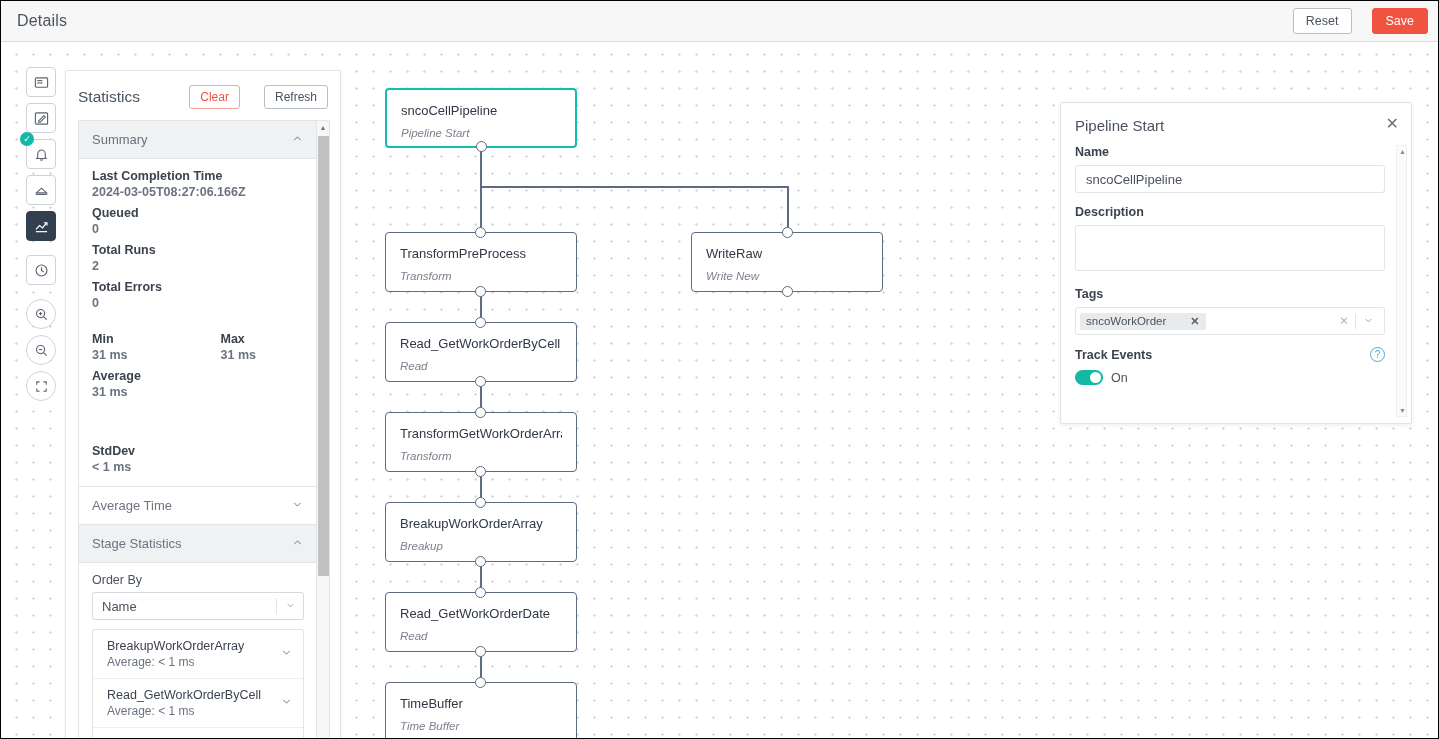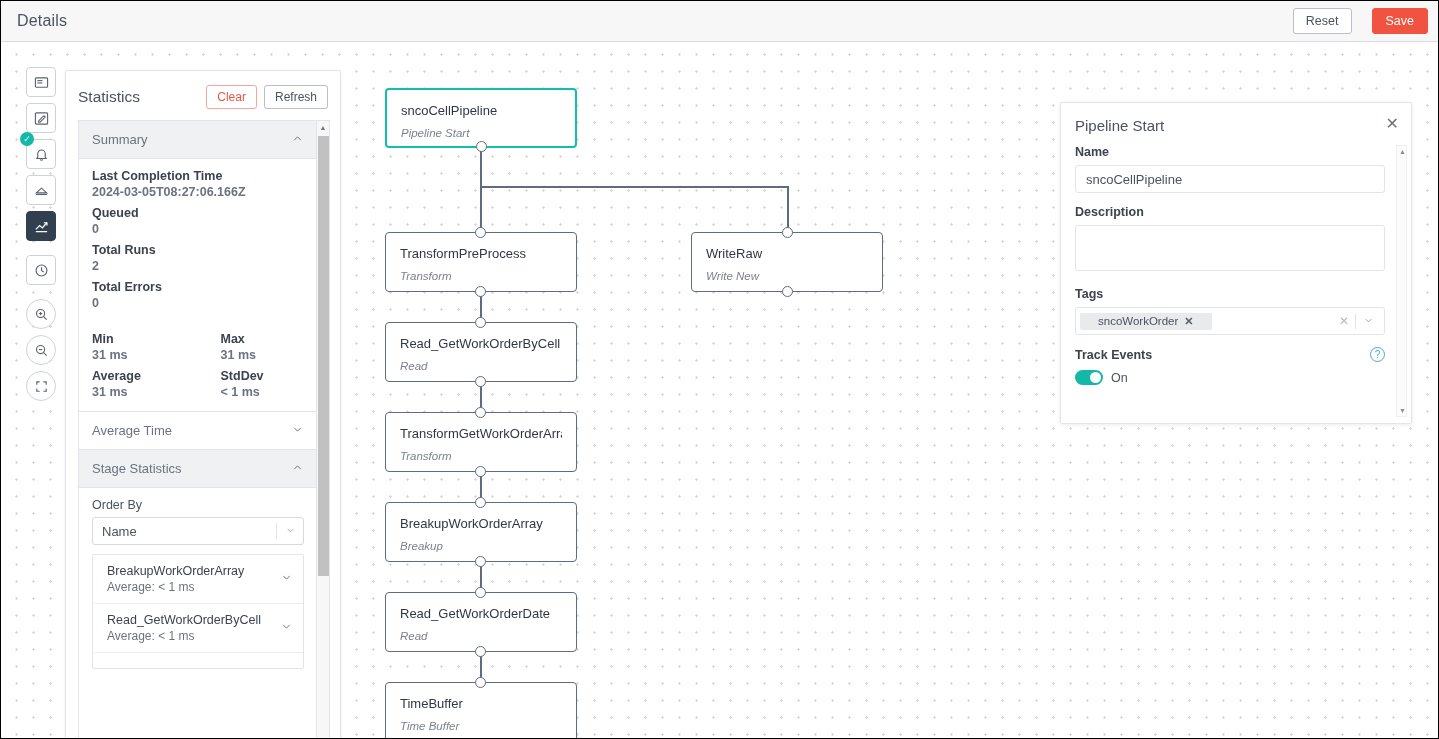--- a/index.html
+++ b/index.html
@@ -89,21 +89,21 @@
     border: 1px solid #e2e5e8;
     border-radius: 2px;
     box-shadow: 0 1px 3px rgba(0,0,0,.07);
     overflow: hidden;
   }
   .stats-head {
     display: flex; align-items: center;
     padding: 14px 12px 10px 12px;
   }
   .stats-title { font-size: 15.5px; color: #4a5360; }
-  .stats-head-actions { margin-left: auto; display: flex; gap: 7px; border-radius: 10px; }
+  .stats-head-actions { margin-left: auto; display: flex; gap: 24px; border-radius: 10px; }
   .btn-clear {
     height: 24px; padding: 0 10px;
     background: #fff; border: 1px solid #f2a79c; border-radius: 3px;
     color: #f05340; font-size: 12px; cursor: pointer; font-family: inherit;
   }
   .btn-refresh {
     height: 24px; padding: 0 10px;
     background: #fff; border: 1px solid #b9bfc7; border-radius: 3px;
     color: #4a5360; font-size: 12px; cursor: pointer; font-family: inherit;
   }
@@ -219,22 +219,22 @@
     font-family: inherit; resize: none; background: #fff;
   }
   .spacer-12 { height: 12px; }
   .tags-box {
     width: 100%; min-height: 28px;
     border: 1px solid #e2e5e8; border-radius: 3px;
     display: flex; align-items: center; padding: 3px 4px;
   }
   .tag-chip {
     background: #e9eaec; border-radius: 2px;
-    padding: 2px 18px; font-size: 11.5px; color: #4a5360;
-    display: flex; align-items: center; gap: 6px;
+    padding: 2px 6px; font-size: 11.5px; color: #4a5360;
+    display: flex; align-items: center; gap: 24px;
   }
   .tag-x { font-size: 11px; color: #5a6271; cursor: pointer; font-weight: bold; }
   .tags-clear { margin-left: auto; color: #b5bac1; font-size: 12px; cursor: pointer; padding: 0 6px; }
   .tags-sep { width: 1px; height: 15px; background: #e2e5e8; }
   .tags-arrow { width: 24px; text-align: center; color: #9aa2ad; font-size: 11px; cursor: pointer; }
   .track-row { display: flex; align-items: center; }
   .help-icon {
     margin-left: auto; width: 15px; height: 15px; border-radius: 50%;
     border: 1.2px solid #4aa8d8; color: #4aa8d8;
     font-size: 10px; line-height: 13px; text-align: center; cursor: pointer;
@@ -405,21 +405,21 @@
             <div class="kv-grid">
               <div class="kv-col">
                 <div class="kv-label">Min</div>
                 <div class="kv-value">31 ms</div>
               </div>
               <div class="kv-col">
                 <div class="kv-label">Max</div>
                 <div class="kv-value">31 ms</div>
               </div>
             </div>
-            <div class="kv-grid" style="margin-top:7px;">
+            <div class="kv-grid" style="margin-top:7px;flex-direction:column;">
               <div class="kv-col">
                 <div class="kv-label">Average</div>
                 <div class="kv-value">31 ms</div>
               </div>
               <div class="kv-col">
                 <div class="kv-label">StdDev</div>
                 <div class="kv-value">&lt; 1 ms</div>
               </div>
             </div>
           </div>

